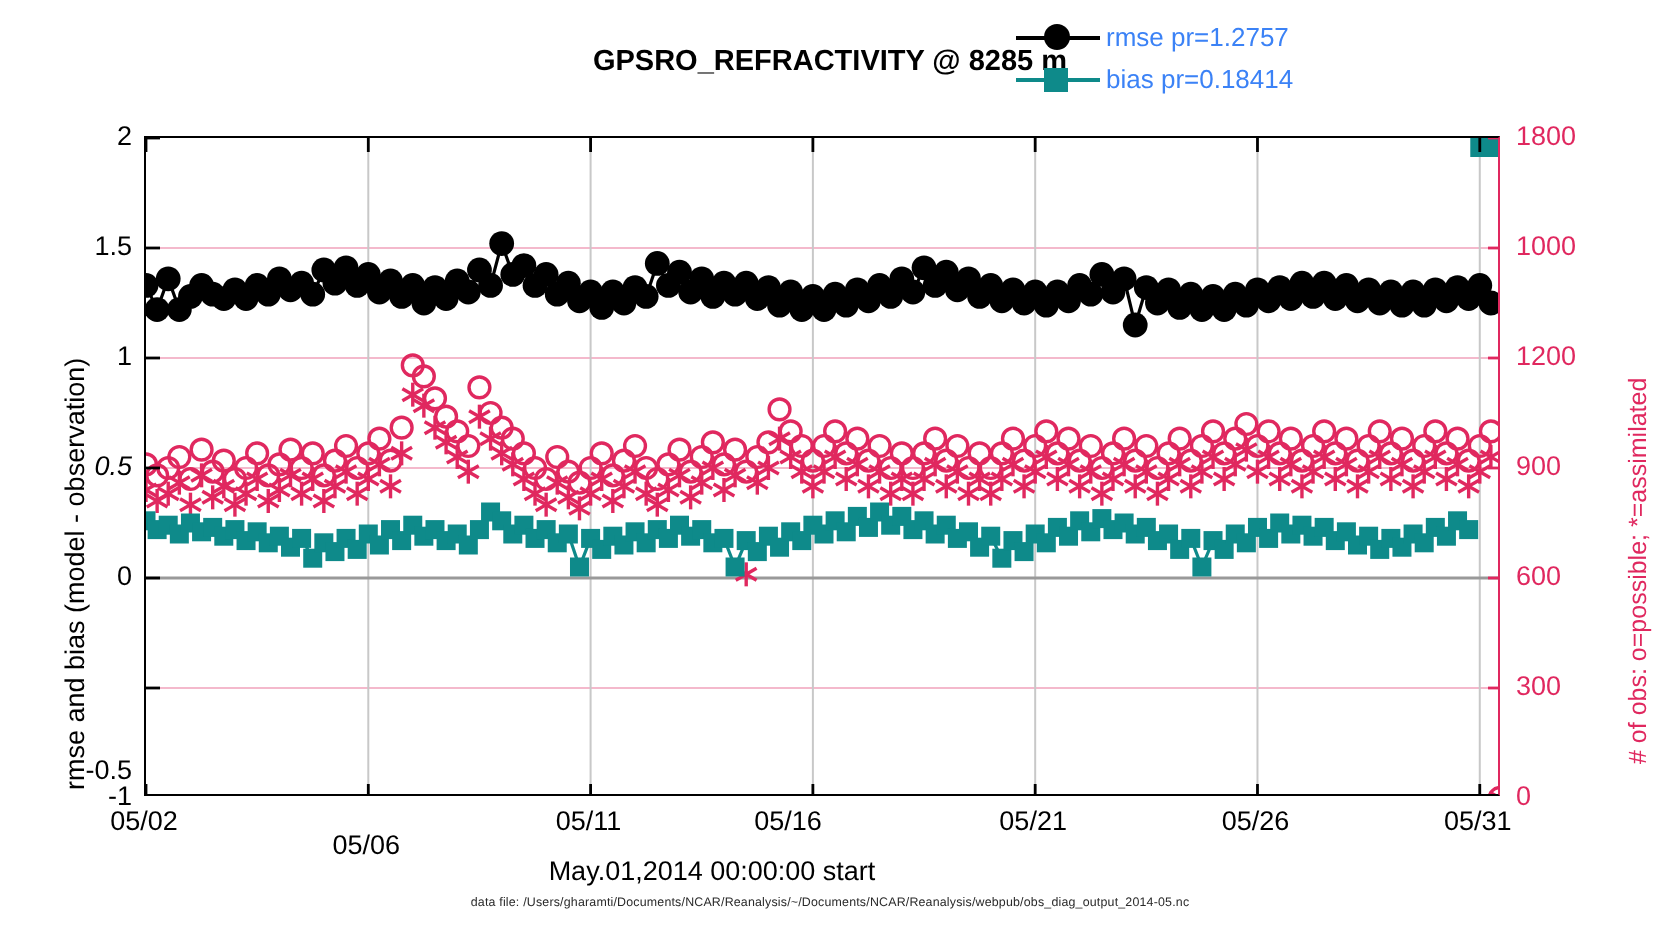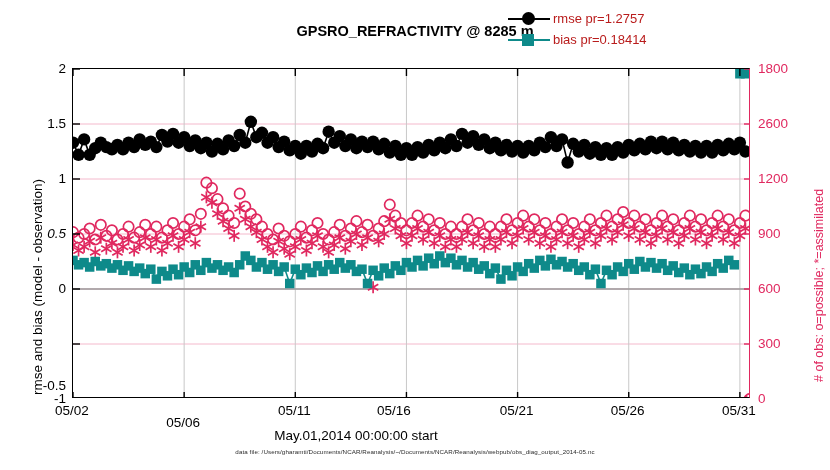--- a/index.html
+++ b/index.html
@@ -115,21 +115,21 @@
     color: #000;
     white-space: nowrap;
   }
 
   .legend {
     position: absolute;
     left: 508px;
     top: 8px;
     width: 170px;
     font-size: 13px;
-    color: #b91c1c;
+    color: #3b82f6;
     background: rgba(255,255,255,0.0);
   }
   .legend-row {
     display: flex;
     align-items: center;
     height: 21px;
     white-space: nowrap;
   }
   .legend-sample {
     width: 42px;
@@ -201,21 +201,21 @@
       <div class="ytick-left" style="top: 68px;">2</div>
       <div class="ytick-left" style="top: 123px;">1.5</div>
       <div class="ytick-left" style="top: 178px;">1</div>
       <div class="ytick-left" style="top: 233px; font-style: italic;">0.5</div>
       <div class="ytick-left" style="top: 288px;">0</div>
       <div class="ytick-left" style="top: 343px; margin-top: 42px;">-0.5</div>
       <div class="ytick-left" style="top: 398px;">-1</div>
     </div>
   <div id="ytr">
       <div class="ytick-right" style="top: 68px;">1800</div>
-      <div class="ytick-right" style="top: 123px;">2600</div>
+      <div class="ytick-right" style="top: 123px;">1000</div>
       <div class="ytick-right" style="top: 178px;">1200</div>
       <div class="ytick-right" style="top: 233px;">900</div>
       <div class="ytick-right" style="top: 288px;">600</div>
       <div class="ytick-right" style="top: 343px;">300</div>
       <div class="ytick-right" style="top: 398px;">0</div>
     </div>
   <div id="xtl">
       <div class="xtick" style="left: 72px;">05/02</div>
       <div class="xtick" style="left: 183.148px; margin-top: 12px;">05/06</div>
       <div class="xtick" style="left: 294.295px;">05/11</div>

